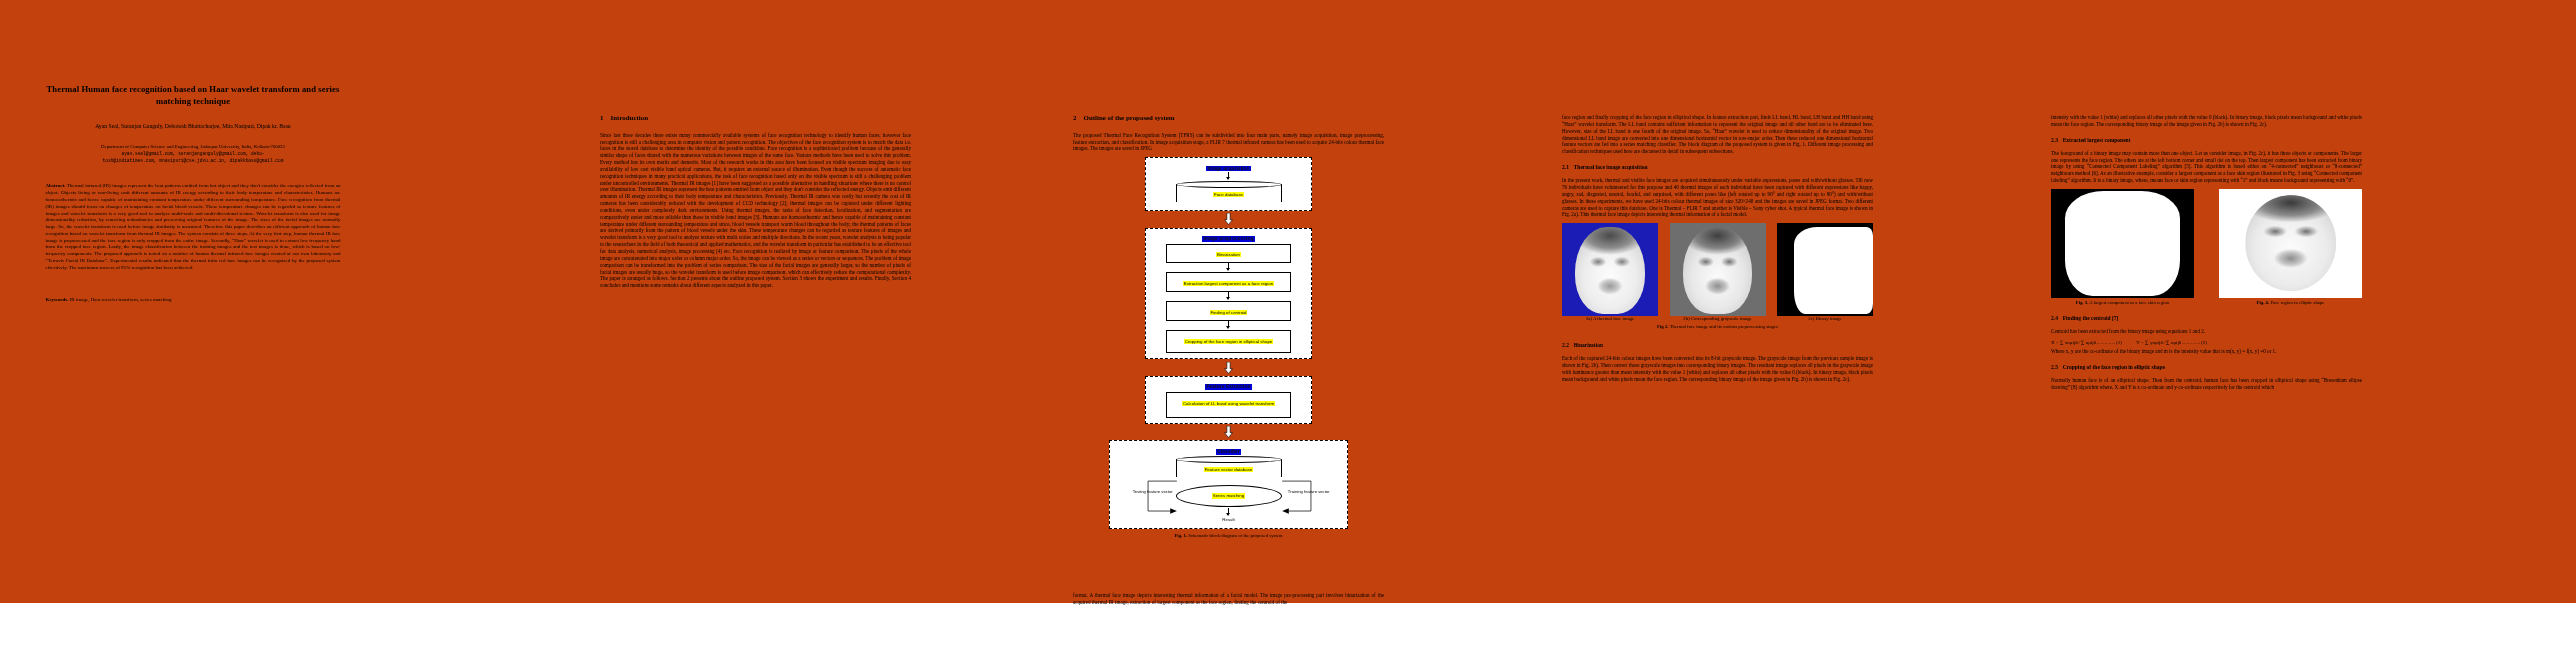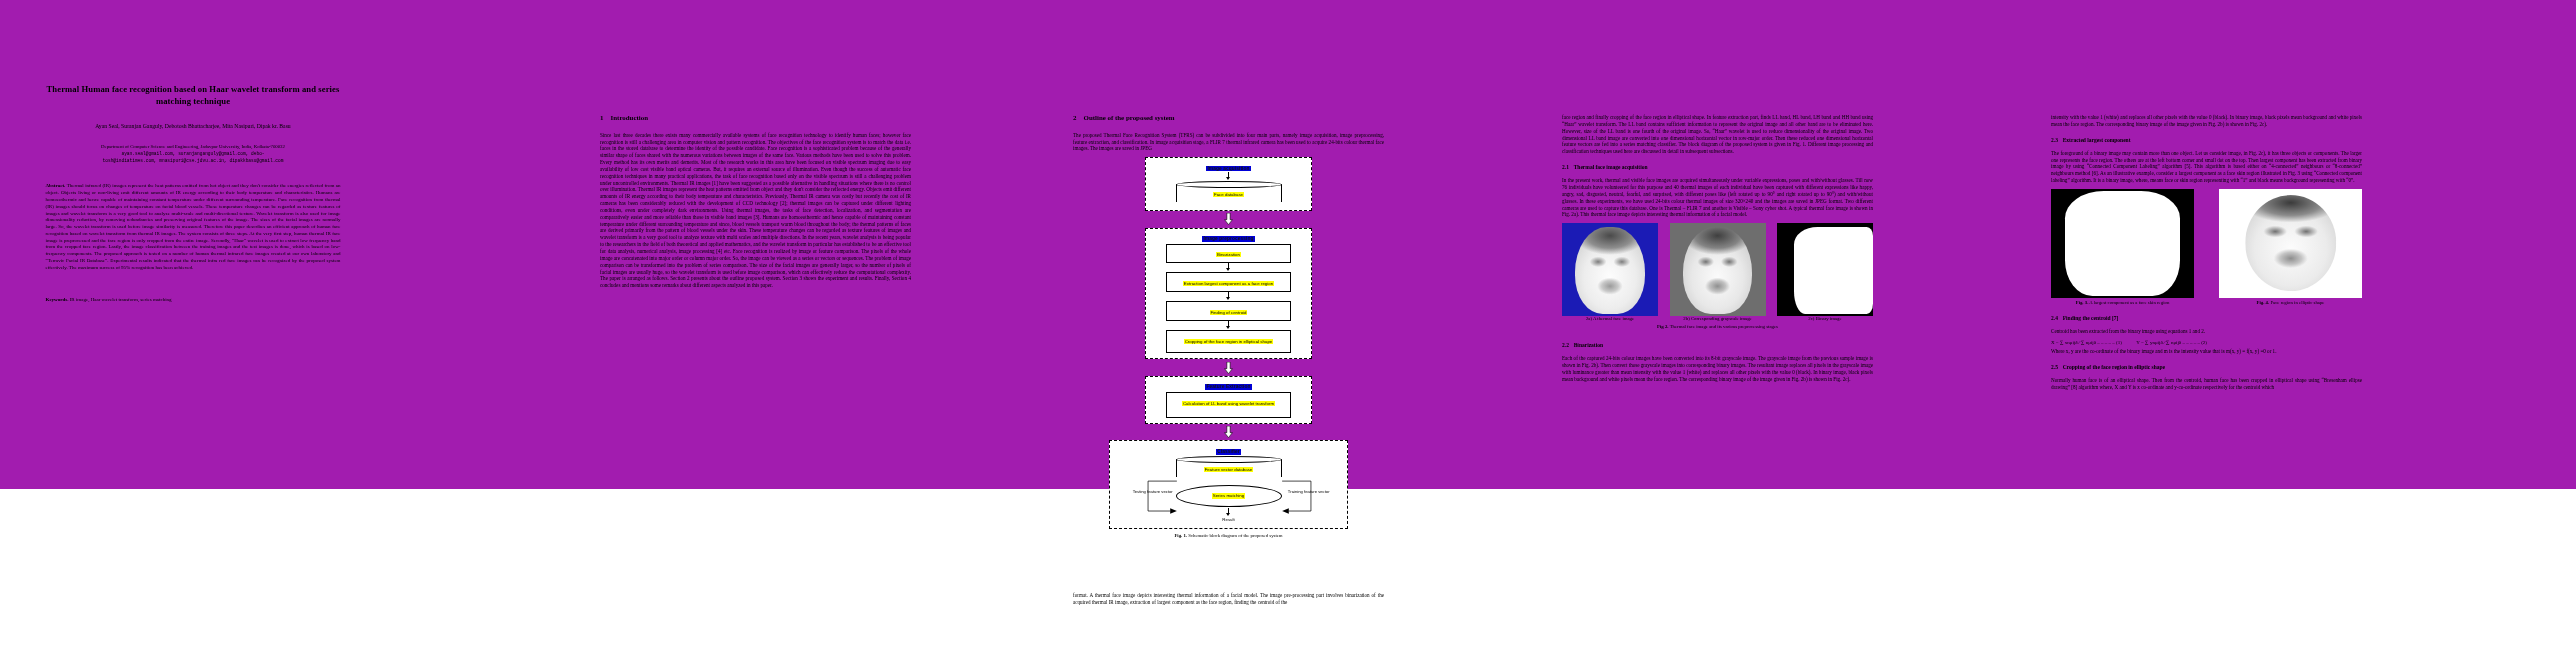--- a/index.html
+++ b/index.html
@@ -9,22 +9,22 @@
     width: 2576px; height: 667px;
     overflow: hidden;
   }
   body {
     font-family: "Liberation Serif", "DejaVu Serif", serif;
     color: #000;
   }
   .page {
     position: relative;
     width: 2576px;
-    height: 489px;
-    background: #a21caf;
+    height: 603px;
+    background: #c2410c;
   }
   .col {
     position: absolute;
     top: 0;
     width: 386px;
     height: 667px;
     padding: 0;
   }
   .col-inner {
     position: absolute;

